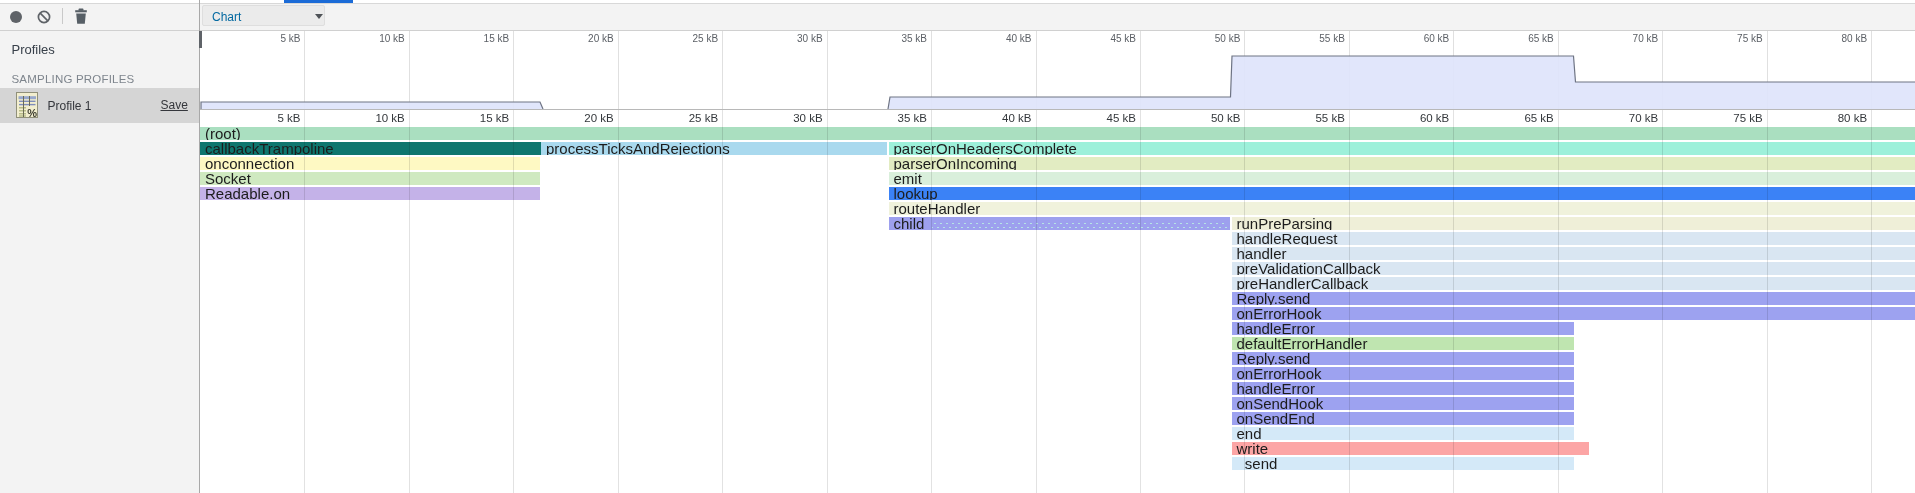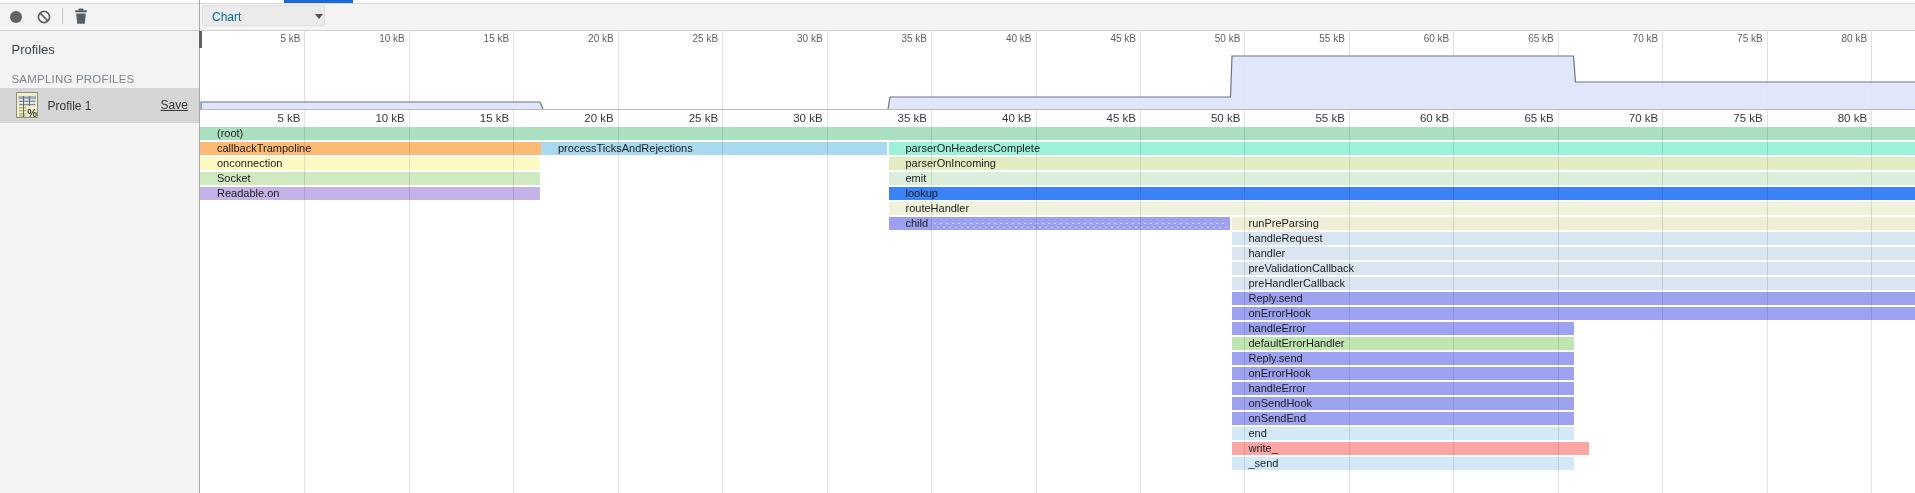--- a/index.html
+++ b/index.html
@@ -1,17 +1,17 @@
 <!DOCTYPE html>
 <html><head><meta charset="utf-8">
 <style>
 html,body{margin:0;padding:0}
 #page{position:relative;width:1915px;height:493px;background:#fff;overflow:hidden;font-family:"Liberation Sans",sans-serif;}
 .abs{position:absolute}
-.bar{position:absolute;height:13.5px;line-height:13.5px;font-size:11px;color:#1c1c1c;white-space:nowrap;overflow:hidden;padding-left:17px;box-sizing:border-box}
+.bar{position:absolute;height:13.5px;line-height:13.5px;font-size:15px;color:#1c1c1c;white-space:nowrap;overflow:hidden;padding-left:5px;box-sizing:border-box}
 .grid{position:absolute;width:1px;background:rgba(20,20,20,0.12)}
 .ogrid{position:absolute;width:1px;background:#e0e0e0;top:31px;height:78px}
 .olab{position:absolute;font-size:10px;color:#5c6066;top:33px;width:60px;text-align:right}
 .rlab{position:absolute;font-size:11.5px;color:#33373b;top:111px;height:15px;line-height:15px;width:70px;text-align:right}
 </style></head><body>
 <div id="page">
 <div class="abs" style="left:284px;top:0;width:69px;height:2.6px;background:#1b6bd7"></div>
 <div class="abs" style="left:0;top:2.6px;width:1915px;height:1px;background:#d8d8d8"></div>
 <div class="abs" style="left:0;top:3.6px;width:1915px;height:26.4px;background:#f3f3f3;border-bottom:1px solid #d0d0d0"></div>
 <div class="abs" style="left:0;top:31px;width:199px;height:462px;background:#f3f3f3"></div>
@@ -101,21 +101,21 @@
 <div class="rlab" style="left:961.5px">40 kB</div>
 <div class="rlab" style="left:1066.0px">45 kB</div>
 <div class="rlab" style="left:1170.4px">50 kB</div>
 <div class="rlab" style="left:1274.9px">55 kB</div>
 <div class="rlab" style="left:1379.3px">60 kB</div>
 <div class="rlab" style="left:1483.8px">65 kB</div>
 <div class="rlab" style="left:1588.2px">70 kB</div>
 <div class="rlab" style="left:1692.7px">75 kB</div>
 <div class="rlab" style="left:1797.1px">80 kB</div>
 <div class="bar" style="left:200px;top:126.5px;width:1715px;background:#aadfc0">(root)</div>
-<div class="bar" style="left:200px;top:141.5px;width:380px;background:#fdba74">callbackTrampoline</div>
+<div class="bar" style="left:200px;top:141.5px;width:380px;background:#0f766e">callbackTrampoline</div>
 <div class="bar" style="left:541px;top:141.5px;width:346px;background:#a9d9ee">processTicksAndRejections</div>
 <div class="bar" style="left:888.5px;top:141.5px;width:1026.5px;background:#9df0da">parserOnHeadersComplete</div>
 <div class="bar" style="left:200px;top:156.5px;width:340px;background:#fef9c3">onconnection</div>
 <div class="bar" style="left:888.5px;top:156.5px;width:1026.5px;background:#e2ecc2">parserOnIncoming</div>
 <div class="bar" style="left:200px;top:171.5px;width:340px;background:#cfe9c0">Socket</div>
 <div class="bar" style="left:888.5px;top:171.5px;width:1026.5px;background:#d9efdb">emit</div>
 <div class="bar" style="left:200px;top:186.5px;width:340px;background:#c4b2e8">Readable.on</div>
 <div class="bar" style="left:888.5px;top:186.5px;width:1026.5px;background:#3b82f6">lookup</div>
 <div class="bar" style="left:888.5px;top:201.5px;width:1026.5px;background:#f0f2dc">routeHandler</div>
 <div class="bar" style="left:888.5px;top:216.5px;width:341.5px;background:#9da0ee">child</div>

